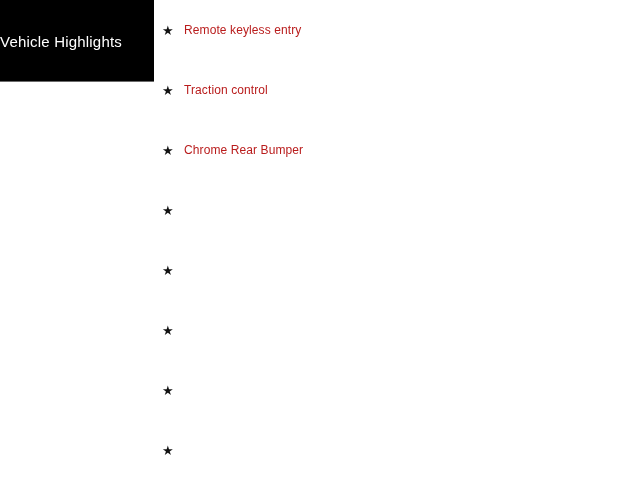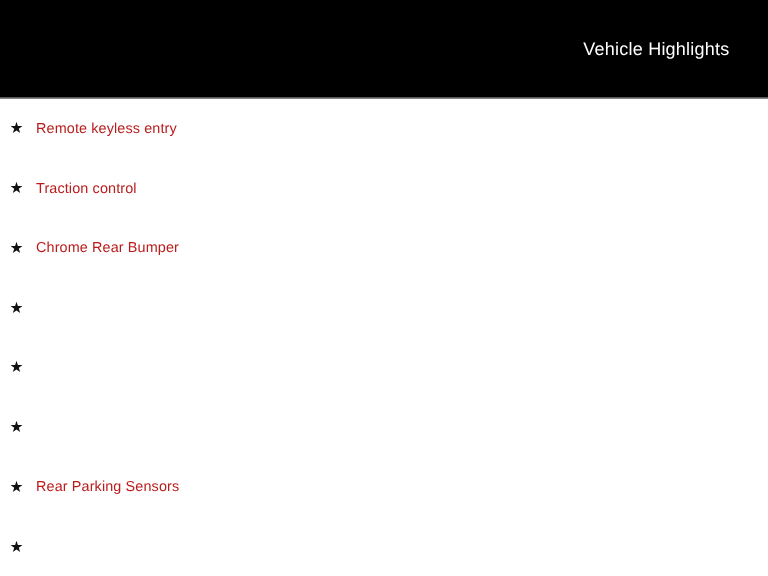--- a/index.html
+++ b/index.html
@@ -10,21 +10,21 @@
     width: 640px;
     height: 480px;
     background: #ffffff;
     overflow: hidden;
     font-family: "Liberation Sans", sans-serif;
   }
   .page {
     width: 640px;
     height: 480px;
     display: flex;
-    flex-direction: column;
+    flex-direction: row;
   }
   .header {
     height: 81px;
     background: #000000;
     border-bottom: 1px solid #6b6b6b;
     display: flex;
     align-items: center;
     justify-content: flex-end;
     box-sizing: content-box;
     flex: 0 0 auto;
@@ -95,21 +95,20 @@
     <div class="item">
       <span class="star">★</span>
     </div>
 
     <div class="item">
       <span class="star">★</span>
     </div>
 
     <div class="item">
       <span class="star">★</span>
-      <span class="label">Rear Parking Sensors</span>
     </div>
 
     <div class="item">
       <span class="star">★</span>
     </div>
 
   </div>
 </div>
 
 </body></html>

